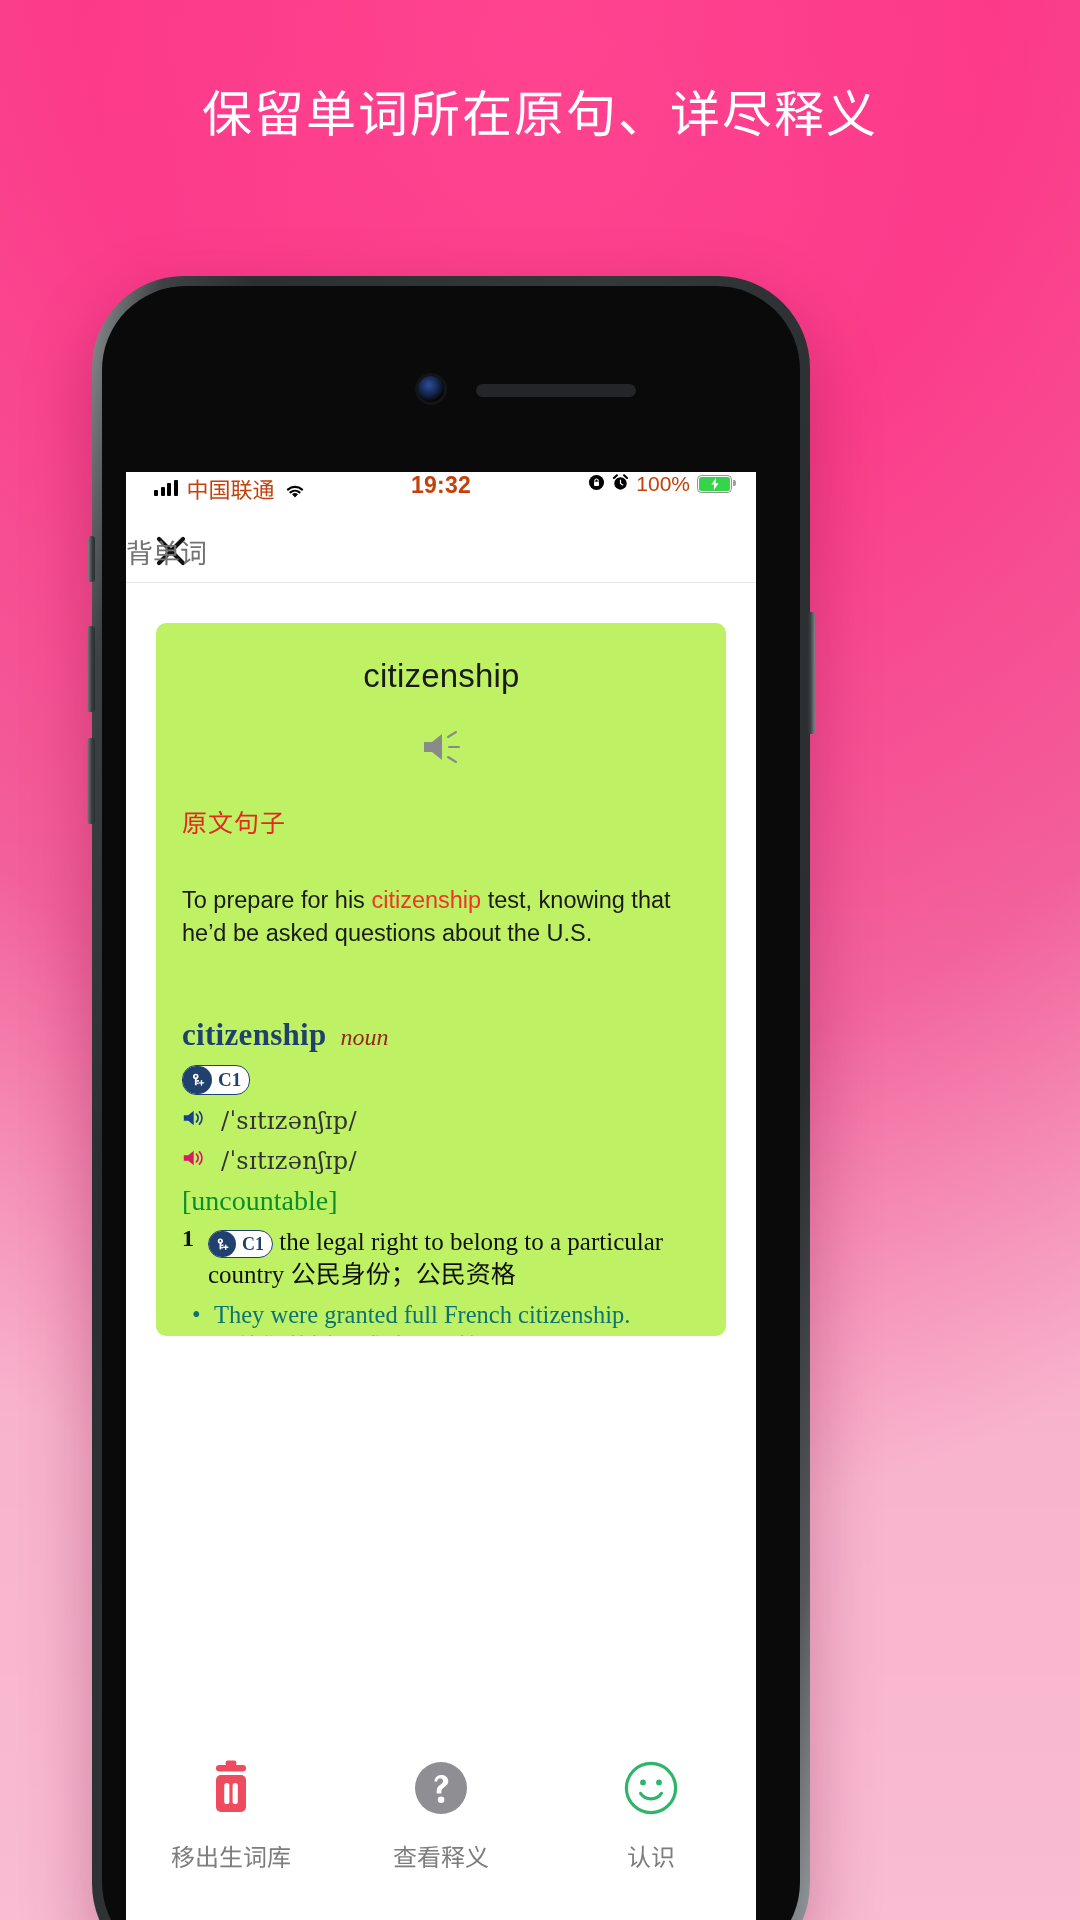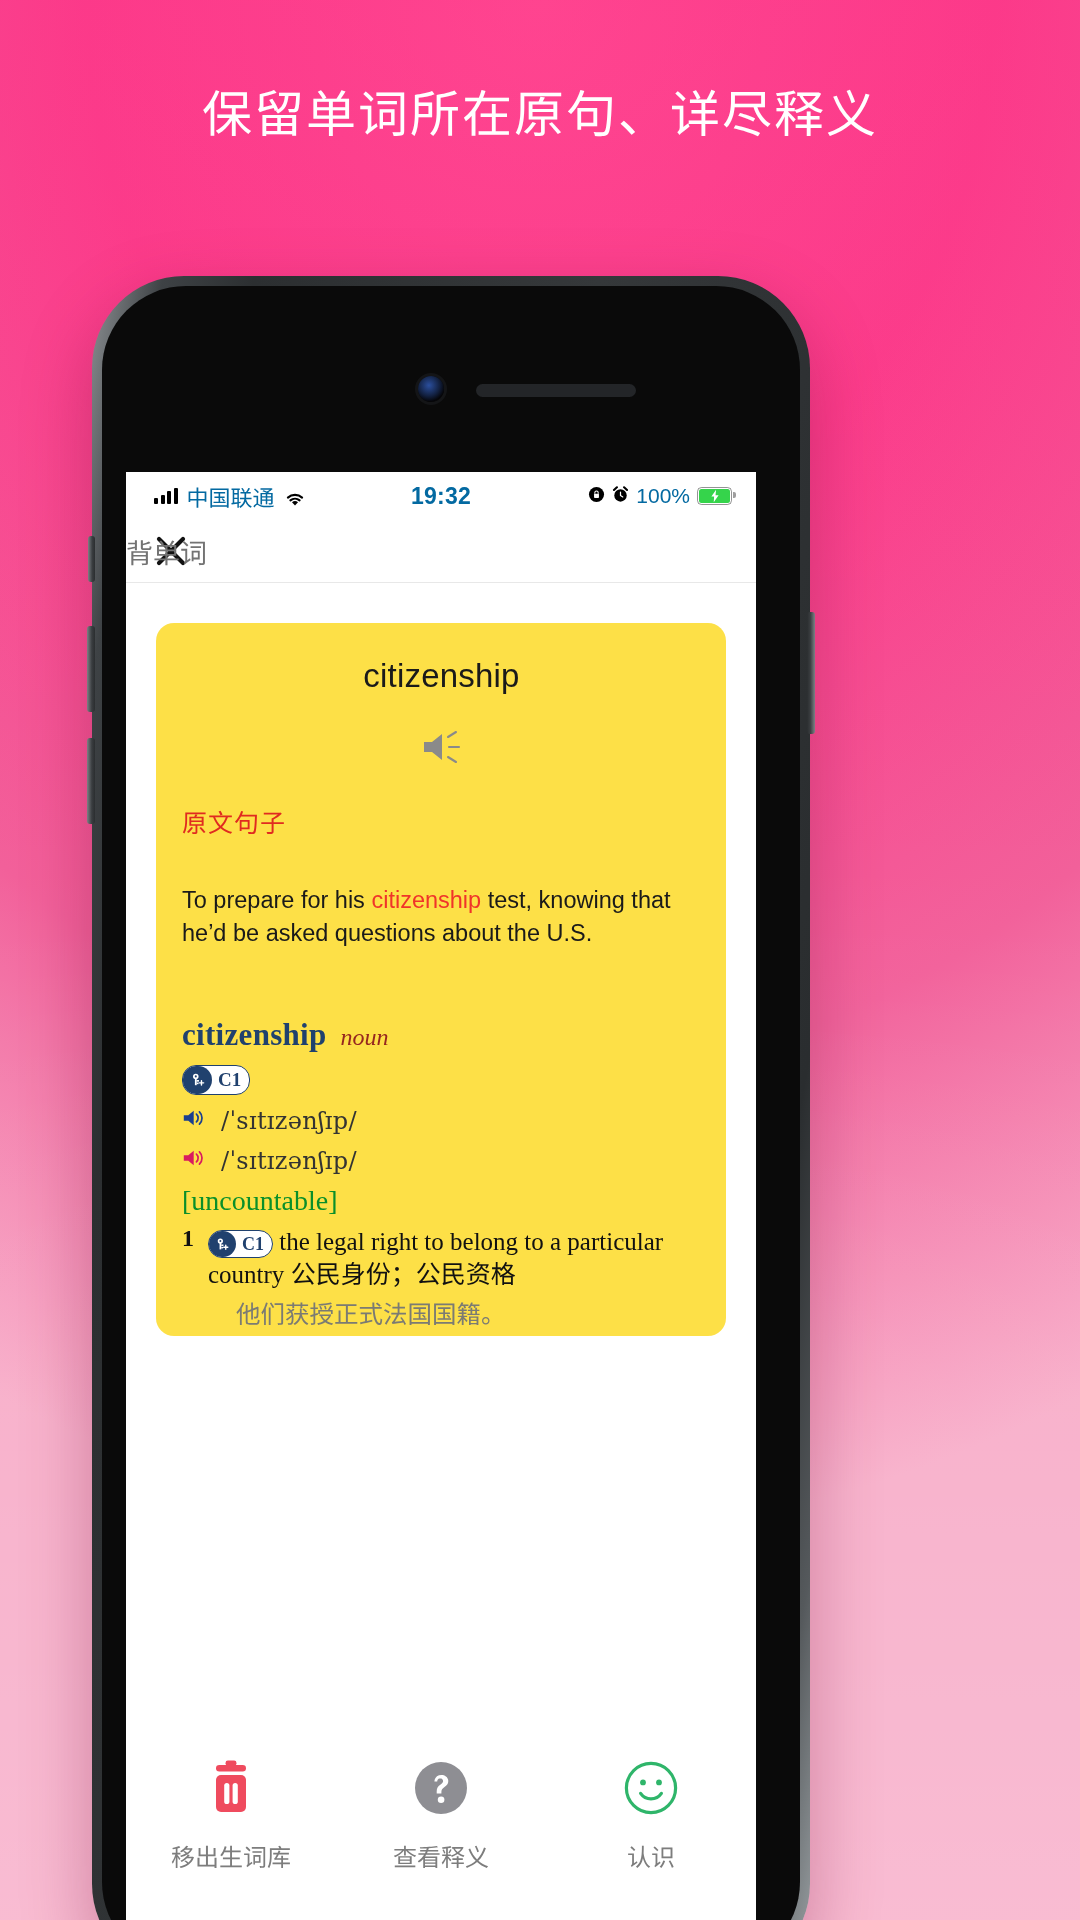--- a/index.html
+++ b/index.html
@@ -116,24 +116,24 @@
   .btn-silence { left: -4px; top: 260px; width: 7px; height: 46px; }
   .btn-volup   { left: -5px; top: 350px; width: 8px; height: 86px; }
   .btn-voldn   { left: -5px; top: 462px; width: 8px; height: 86px; }
   .btn-power   { right: -5px; top: 336px; width: 8px; height: 122px;
                  background: linear-gradient(270deg, #7c8185, #3a3d40 60%, #2b2e30); }
 
   
   .statusbar {
     height: 48px;
     display: flex;
-    align-items: center;
+    align-items: flex-start;
     padding: 0 24px 0 28px;
     font-size: 21px;
-    color: #0369a1;
+    color: #c2410c;
     position: relative;
   }
   .sb-left { display: flex; align-items: center; gap: 9px; }
   .signal-bars { display: flex; align-items: flex-end; gap: 2.5px; height: 16px; }
   .signal-bars i { display: block; width: 4px; background: #000; border-radius: 1px; }
   .signal-bars i:nth-child(1) { height: 6px; }
   .signal-bars i:nth-child(2) { height: 9px; }
   .signal-bars i:nth-child(3) { height: 13px; }
   .signal-bars i:nth-child(4) { height: 16px; }
   .carrier { font-size: 22px; letter-spacing: 0; }
@@ -197,22 +197,22 @@
     color: #737373;
     font-weight: 500;
   }
 
   
   .card-area {
     padding: 40px 30px 0 30px;
     background: #fff;
   }
   .word-card {
-    background: #fde047;
-    border-radius: 18px;
+    background: #bef264;
+    border-radius: 10px;
     padding: 34px 25px 0 26px;
     height: 713px;
     overflow: hidden;
     position: relative;
     box-sizing: border-box;
   }
   .word-headword {
     text-align: center;
     font-size: 33px;
     color: #1a1a1a;
@@ -490,20 +490,21 @@
                     </svg>
                   </span>
                   <span class="cefr-lvl">C1</span>
                 </span>
                 <span>the legal right to belong to a particular country</span>
                 <span class="def-cn">公民身份；公民资格</span>
               </span>
             </div>
 
             <div class="example">
+              <div class="ex-en">They were granted full French citizenship.</div>
               <div class="ex-cn">他们获授正式法国国籍。</div>
             </div>
 
           </div>
         </div>
       </div>
 
       <div class="toolbar">
 
         <div class="tool">

